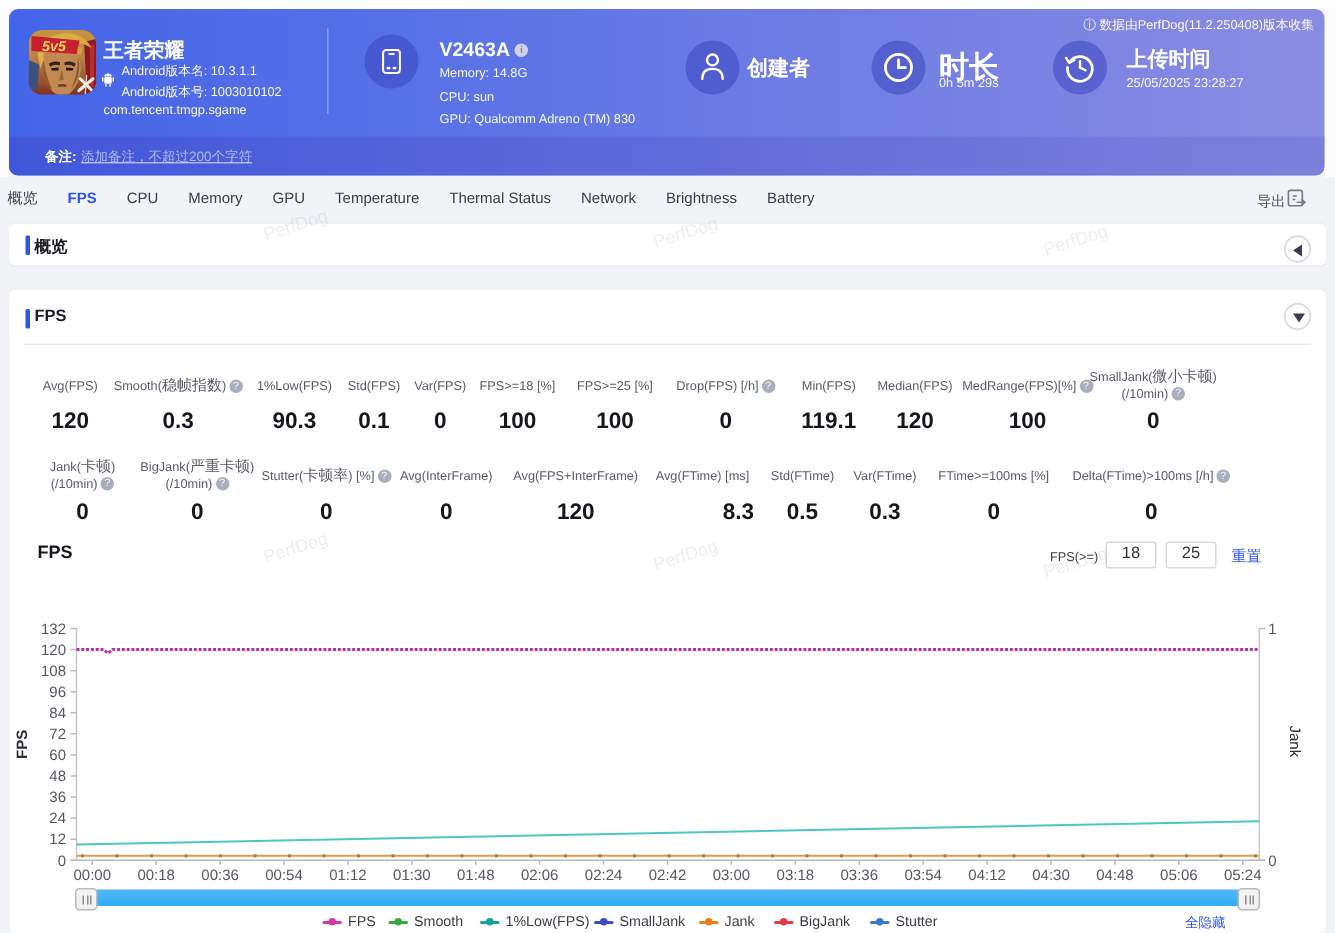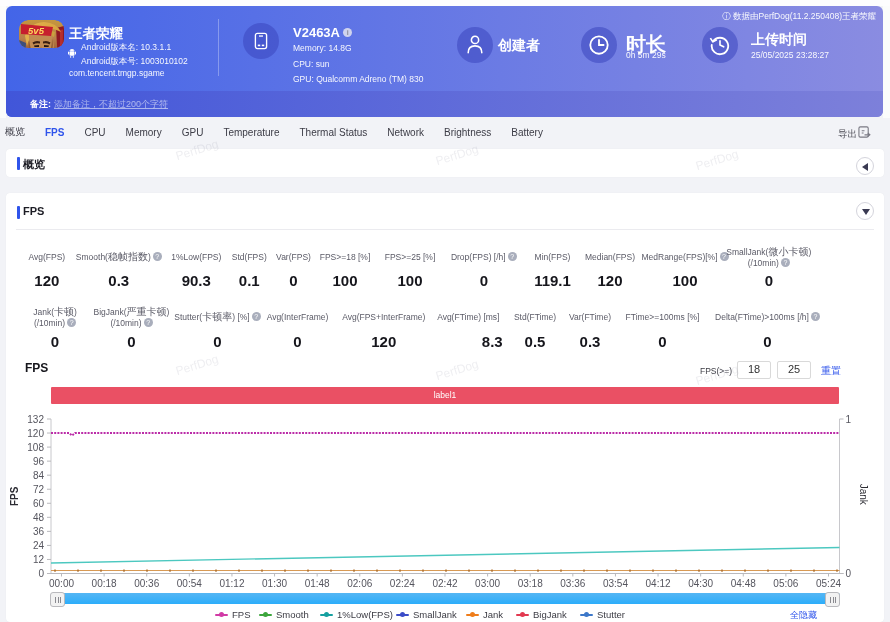--- a/index.html
+++ b/index.html
@@ -42,23 +42,23 @@
 
   <div class="wm" style="left:175px; top:143px;">PerfDog</div>
   <div class="wm" style="left:435px; top:148px;">PerfDog</div>
   <div class="wm" style="left:695px; top:153px;">PerfDog</div>
   <div class="wm" style="left:175px; top:358px;">PerfDog</div>
   <div class="wm" style="left:435px; top:363px;">PerfDog</div>
   <div class="wm" style="left:695px; top:368px;">PerfDog</div>
 
   <div id="hdr" class="abs">
 
-    <div class="abs" style="right:7px; top:5px; font-size:8.5px; color:rgba(255,255,255,0.95);">ⓘ 数据由PerfDog(11.2.250408)王者荣耀</div>
-
-    <div class="abs" style="left:13px; top:14px; width:45px; height:28px; border-radius:9px; overflow:hidden;">
+    <div class="abs" style="right:7px; top:5px; font-size:8.5px; color:rgba(255,255,255,0.95);">ⓘ 数据由PerfDog(11.2.250408)版本收集</div>
+
+    <div class="abs" style="left:13px; top:14px; width:45px; height:43px; border-radius:9px; overflow:hidden;">
       <svg width="45" height="45" viewBox="0 0 45 45">
         <defs>
           <linearGradient id="gi" x1="0" y1="0" x2="0" y2="1">
             <stop offset="0" stop-color="#c5963e"></stop>
               <stop offset="0.4" stop-color="#b9824a"></stop>
             <stop offset="0.78" stop-color="#95502c"></stop>
               <stop offset="1" stop-color="#7c241c"></stop>
           </linearGradient>
           <linearGradient id="gh" x1="0" y1="0" x2="1" y2="0.3">
             <stop offset="0" stop-color="#e3b44f"></stop>
@@ -275,21 +275,20 @@
       </div>
       <div style="position:absolute; left:677.5px; top:325.5px; width:180px; text-align:center;" class="sval">0</div>
     </div>
 
   <div class="abs" style="left:25px; top:361px; font-size:12px; font-weight:bold; color:#16161c;">FPS</div>
   <div class="abs" style="left:700px; top:366px; font-size:8.5px; color:#3c3c44;">FPS(&gt;=)</div>
   <div class="ibox" style="left:737px; top:361px;">18</div>
   <div class="ibox" style="left:777px; top:361px;">25</div>
   <div class="abs" style="left:821px; top:364px; font-size:10px; color:#2f54eb;">重置</div>
 
-  <div class="abs" style="left:51px; top:386.5px; width:788px; height:17px; background:#ea5064; border-radius:1px; text-align:center; font-size:8.5px; color:#fff; line-height:17px;">label1</div>
 
   <svg class="abs" style="left:0; top:405px;" width="890" height="187" id="chart">
       <line x1="51" y1="14" x2="51" y2="168.5" stroke="#c8c8cc" stroke-width="1"></line>
       <line x1="839.5" y1="14" x2="839.5" y2="168.5" stroke="#c8c8cc" stroke-width="1"></line>
       <line x1="47" y1="168.5" x2="843.5" y2="168.5" stroke="#b9b9bd" stroke-width="1"></line>
       <line x1="47" y1="168.5" x2="51" y2="168.5" stroke="#b9b9bd" stroke-width="1"></line>
       <text x="44" y="172" font-size="10" fill="#55555e" text-anchor="end" font-family="Liberation Sans">0</text>
       <line x1="47" y1="154.45454545454547" x2="51" y2="154.45454545454547" stroke="#b9b9bd" stroke-width="1"></line>
       <text x="44" y="157.95454545454547" font-size="10" fill="#55555e" text-anchor="end" font-family="Liberation Sans">12</text>
       <line x1="47" y1="140.4090909090909" x2="51" y2="140.4090909090909" stroke="#b9b9bd" stroke-width="1"></line>

